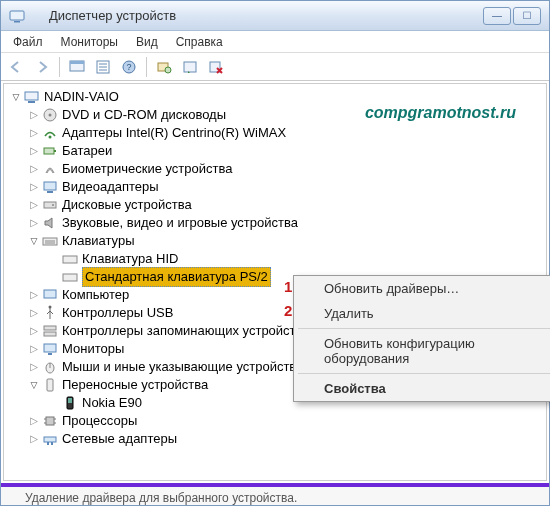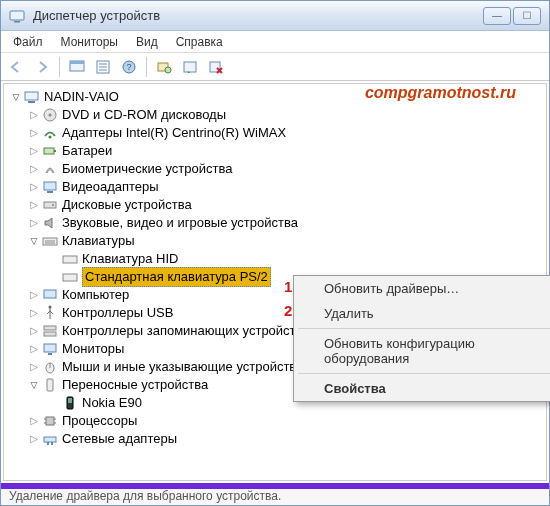--- a/index.html
+++ b/index.html
@@ -22,21 +22,21 @@
   }
   .titlebar {
     height: 30px;
     background: linear-gradient(#f6fafe, #dbe6f4 50%, #cad8ec);
     border-bottom: 1px solid #a9bfd8;
     display: flex;
     align-items: center;
     padding: 0 8px;
     justify-content: space-between;
   }
-  .titlebar-left { display: flex; align-items: center; gap: 4px; }
+  .titlebar-left { display: flex; align-items: center; gap: 20px; }
   .titlebar-text { color: #333; font-size: 13px; }
   .win-buttons { display: flex; gap: 2px; }
   .win-btn {
     width: 28px; height: 18px;
     border: 1px solid #7a9ac0;
     border-radius: 3px;
     background: linear-gradient(#f0f5fc,#d6e3f3);
     display:flex; align-items:center; justify-content:center;
     color:#4a6b99;
     font-size:10px;
@@ -108,22 +108,22 @@
   .indent0 { padding-left: 2px; }
   .indent1 { padding-left: 20px; }
   .indent2 { padding-left: 40px; }
   .selected {
     background:#eab308;
     border:1px dotted #5a87bb;
     padding: 0 2px;
   }
   .watermark {
     position:absolute;
-    top:0; right:30px;
-    color:#c2410c;
+    top:20px; right:30px;
+    color:#0f766e;
     font-weight:bold;
     font-style:italic;
     font-size:16px;
     margin-left:23px;
   }
   .context-menu {
     position:absolute;
     top: 275px;
     left: 293px;
     width: 270px;
@@ -150,24 +150,24 @@
     left: 284px;
     color:#c81b1b;
     font-weight:bold;
     font-size:15px;
     z-index:30;
   }
   .callout1 { top: 278px; }
   .callout2 { top: 302px; }
   .statusbar {
     height: 22px;
-    border-top:6px solid #6d28d9;
+    border-top:4px solid #6d28d9;
     display:flex;
-    align-items:flex-start;
-    padding:0 8px;
+    align-items:flex-end;
+    padding:0 24px;
     color:#555;
     background:#f7f7f7;
   }
   
   .ic-tri-r::before { content:"▷"; font-size:10px; color:#8a8a8a; }
   .ic-tri-d::before { content:"▽"; font-size:9px; color:#444; }
 </style>
 </head>
 <body>
 

